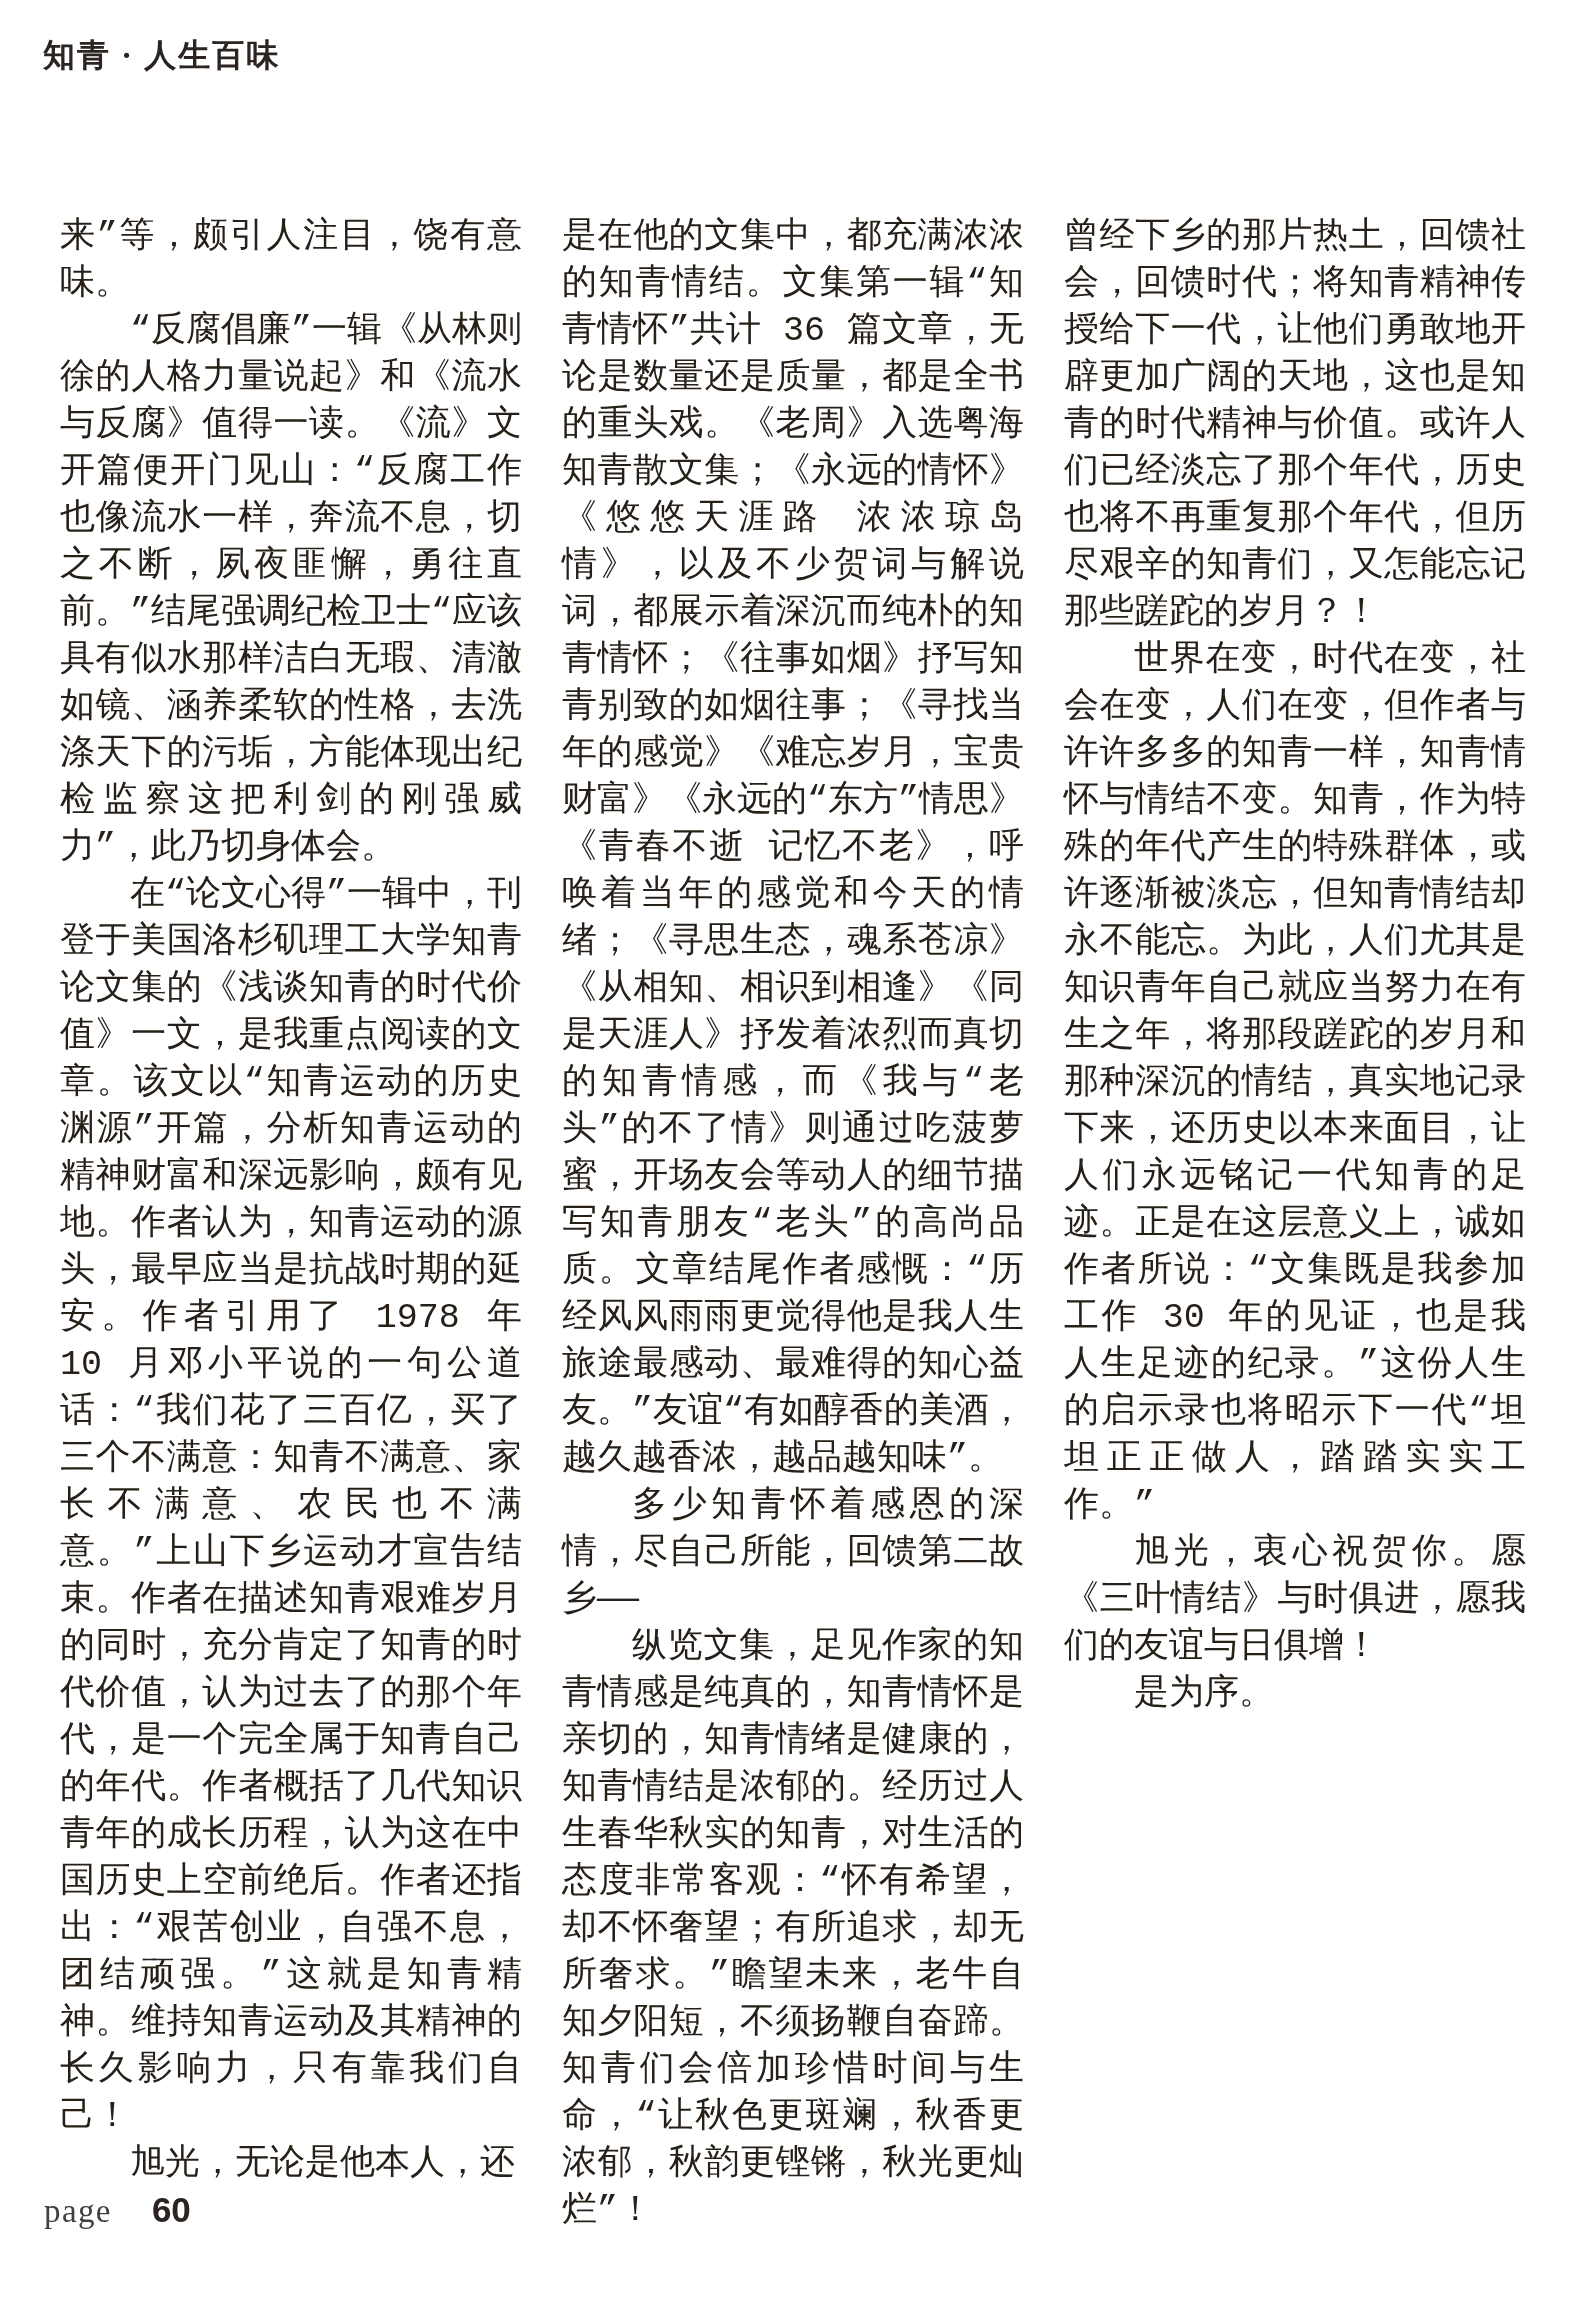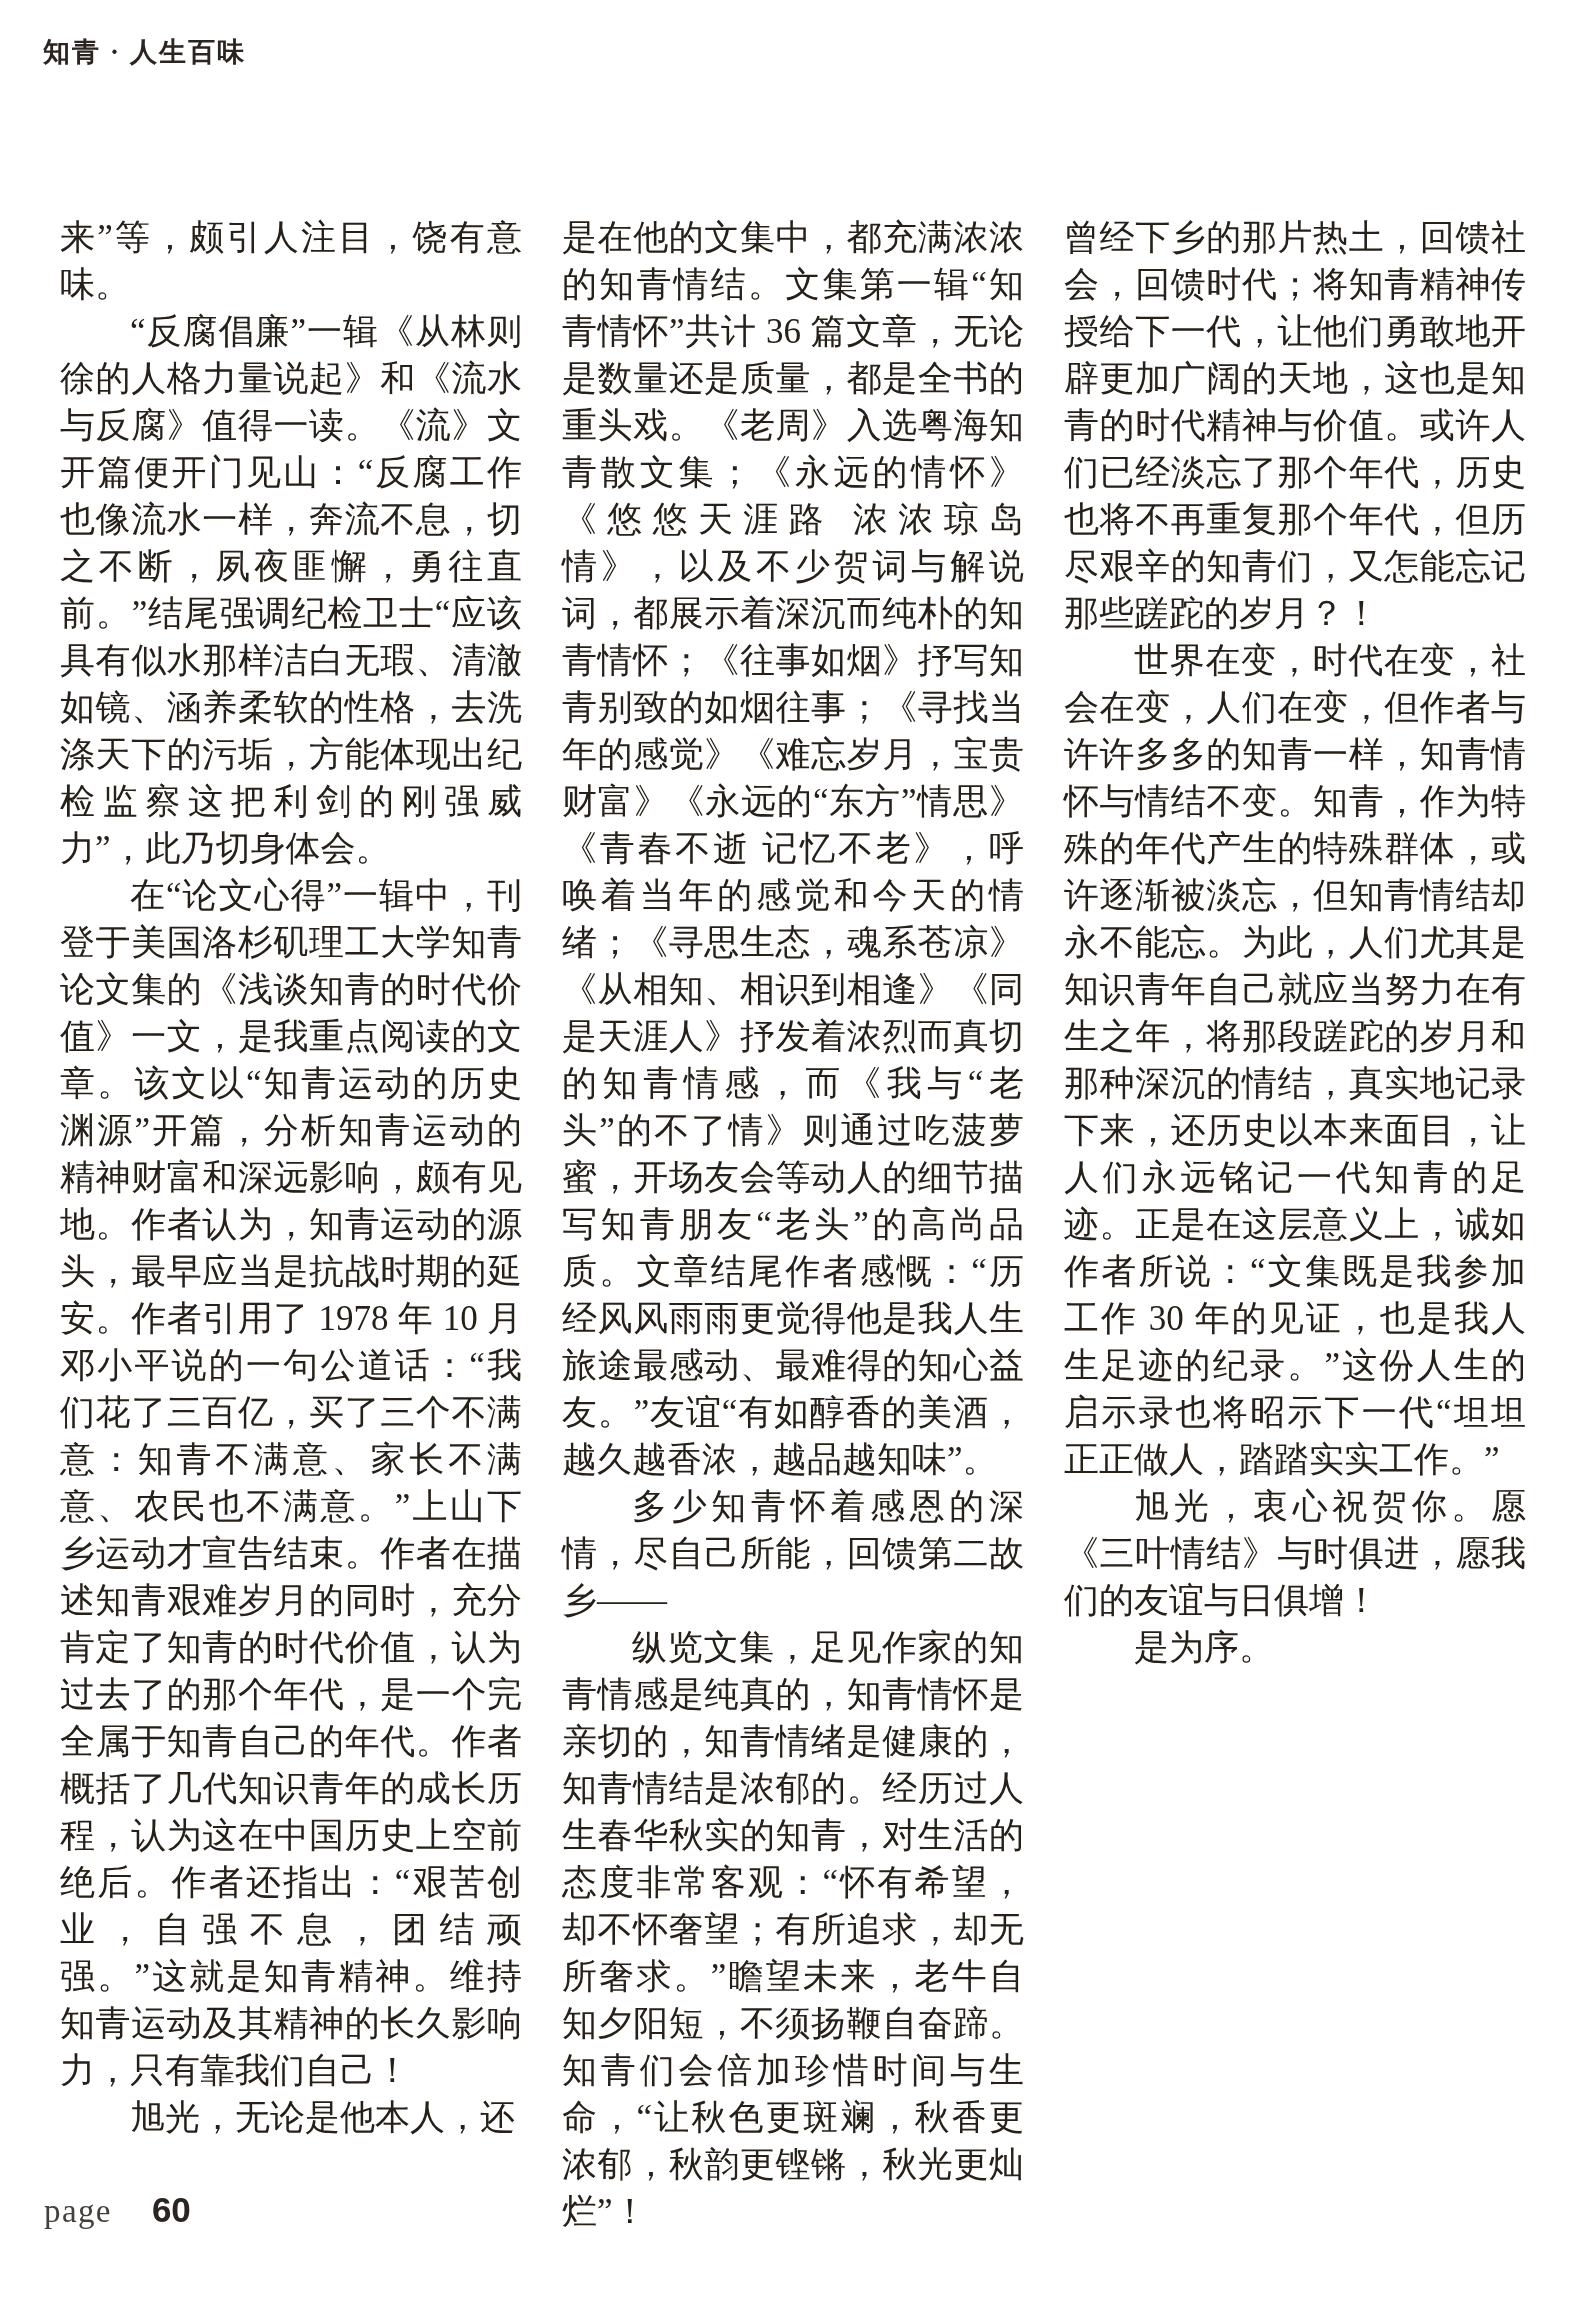--- a/index.html
+++ b/index.html
@@ -12,33 +12,34 @@
     height: 2319px;
     position: relative;
     font-family: "Liberation Serif", "DejaVu Serif", serif;
     color: #262019;
     overflow: hidden;
   }
   .page-header {
     position: absolute;
     left: 43px;
     top: 34px;
-    font-size: 27px;
+    font-size: 32px;
     font-weight: bold;
     letter-spacing: 2.1px;
     color: #2b2420;
     white-space: nowrap;
   }
   .content {
     position: absolute;
     left: 60px;
     top: 214px;
     width: 1470px;
     display: flex;
     gap: 40px;
+    font-family: Liberation Mono, monospace;
   }
   .col {
     width: 462px;
     font-size: 35px;
     line-height: 47px;
     text-align: justify;
     text-justify: inter-ideograph;
     color: #262019;
   }
   .col p {

